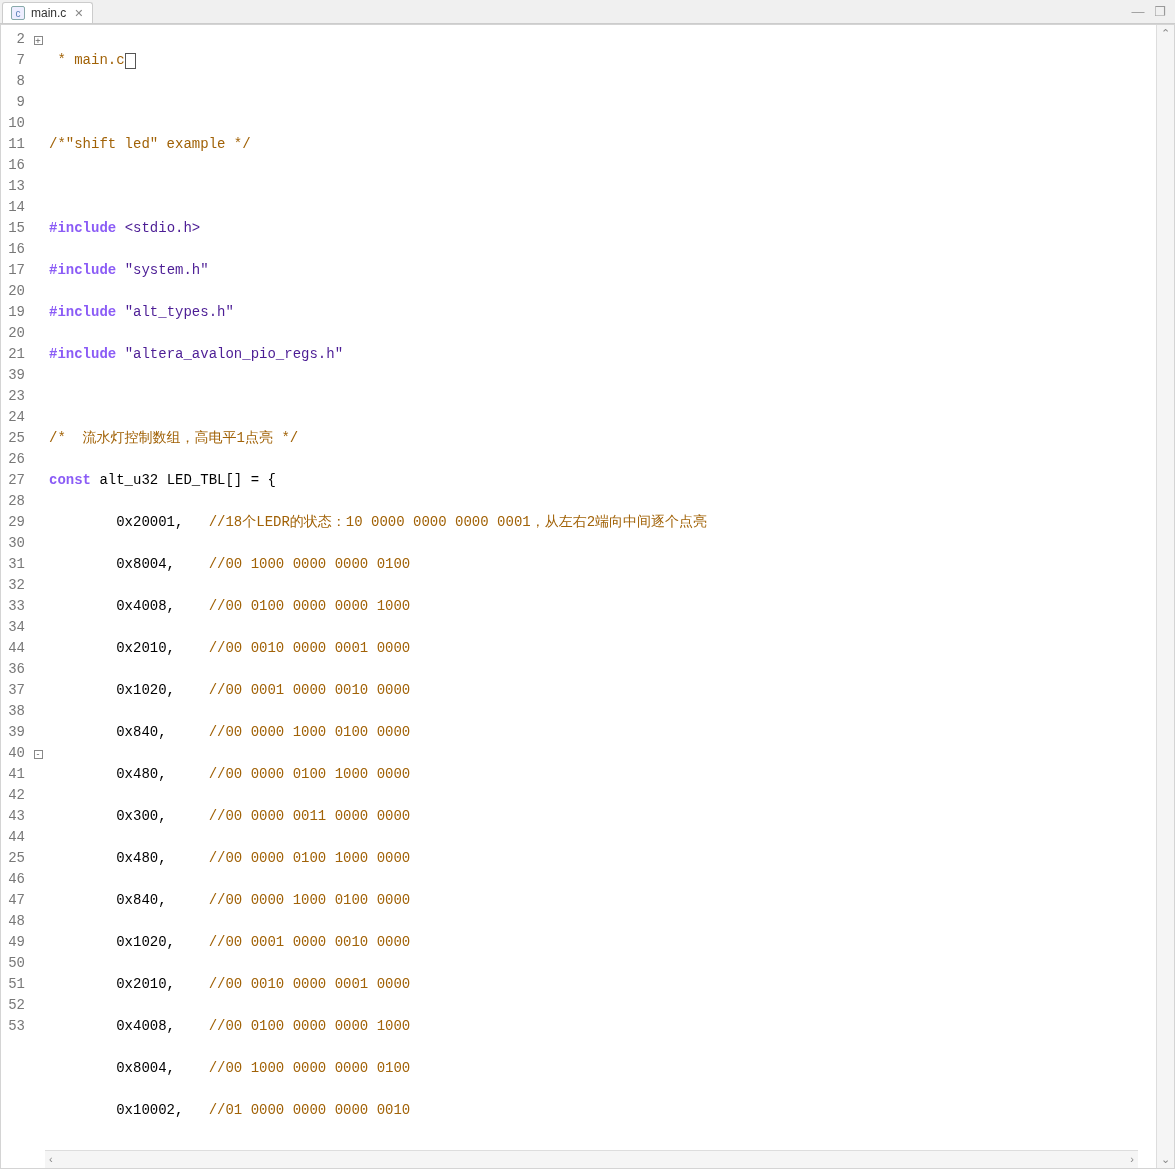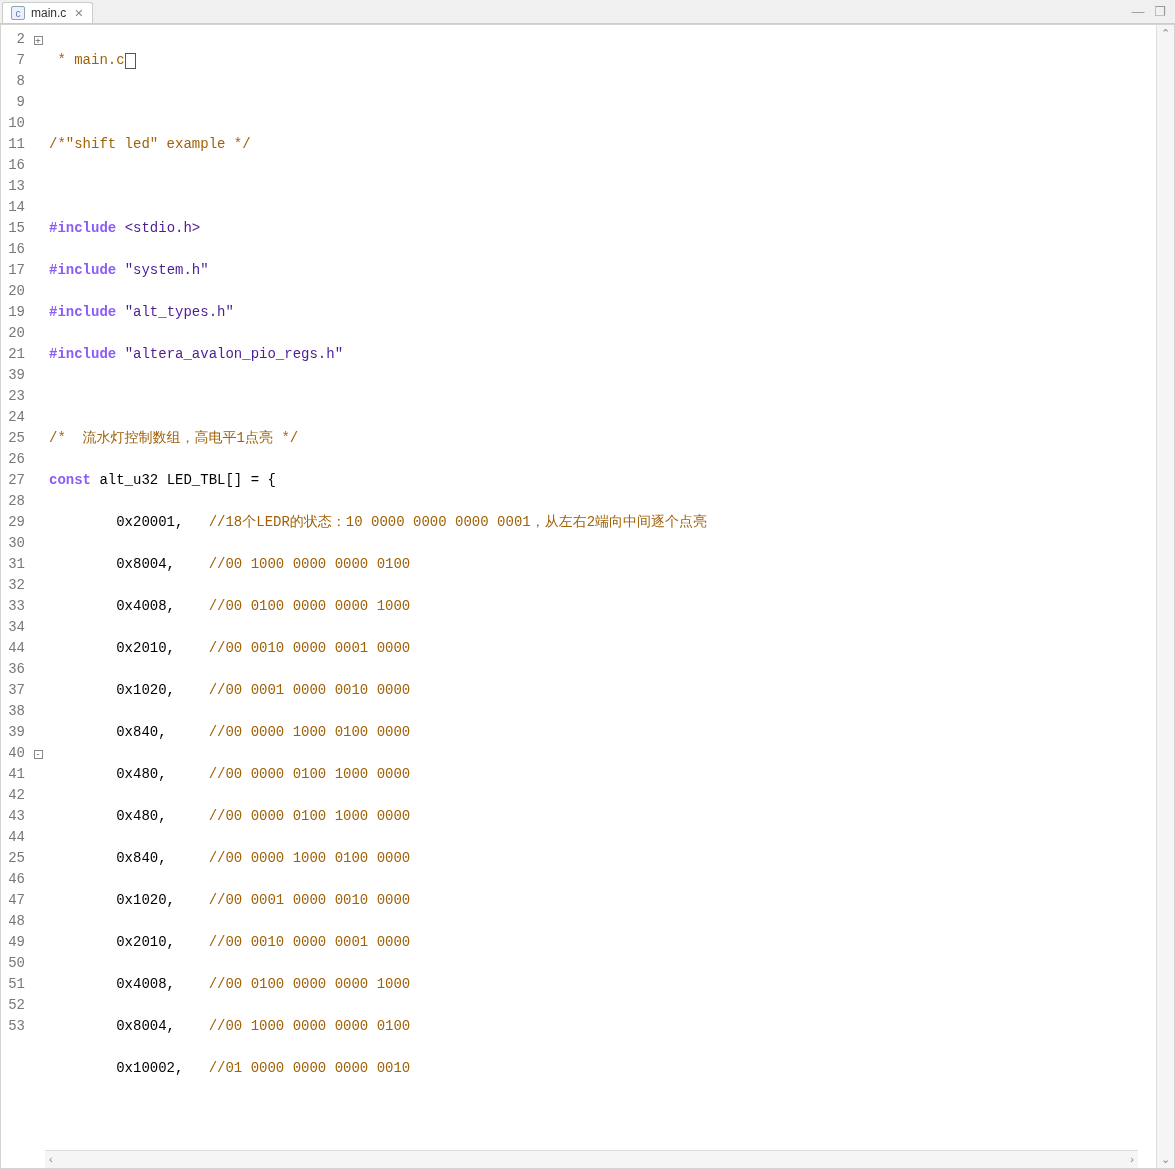--- a/index.html
+++ b/index.html
@@ -156,20 +156,21 @@
 <span class="line"></span>
 <span class="line"><span class="cm">/*  流水灯控制数组，高电平1点亮 */</span></span>
 <span class="line"><span class="kw">const</span><span> alt_u32 LED_TBL[] = {</span></span>
 <span class="line"><span>        0x20001,   </span><span class="cm">//18个LEDR的状态：10 0000 0000 0000 0001，从左右2端向中间逐个点亮</span></span>
 <span class="line"><span>        0x8004,    </span><span class="cm">//00 1000 0000 0000 0100</span></span>
 <span class="line"><span>        0x4008,    </span><span class="cm">//00 0100 0000 0000 1000</span></span>
 <span class="line"><span>        0x2010,    </span><span class="cm">//00 0010 0000 0001 0000</span></span>
 <span class="line"><span>        0x1020,    </span><span class="cm">//00 0001 0000 0010 0000</span></span>
 <span class="line"><span>        0x840,     </span><span class="cm">//00 0000 1000 0100 0000</span></span>
 <span class="line"><span>        0x480,     </span><span class="cm">//00 0000 0100 1000 0000</span></span>
+<span class="line"><span>        0x300,     </span><span class="cm">//00 0000 0011 0000 0000</span></span>
 <span class="line"><span>        0x480,     </span><span class="cm">//00 0000 0100 1000 0000</span></span>
 <span class="line"><span>        0x840,     </span><span class="cm">//00 0000 1000 0100 0000</span></span>
 <span class="line"><span>        0x1020,    </span><span class="cm">//00 0001 0000 0010 0000</span></span>
 <span class="line"><span>        0x2010,    </span><span class="cm">//00 0010 0000 0001 0000</span></span>
 <span class="line"><span>        0x4008,    </span><span class="cm">//00 0100 0000 0000 1000</span></span>
 <span class="line"><span>        0x8004,    </span><span class="cm">//00 1000 0000 0000 0100</span></span>
 <span class="line"><span>        0x10002,   </span><span class="cm">//01 0000 0000 0000 0010</span></span>
 
 
 

